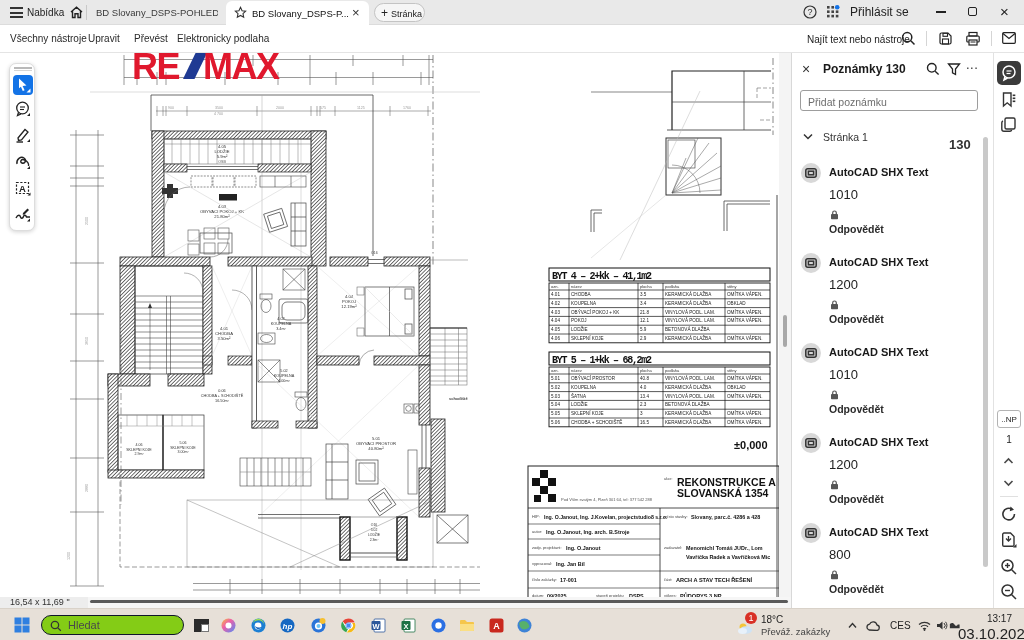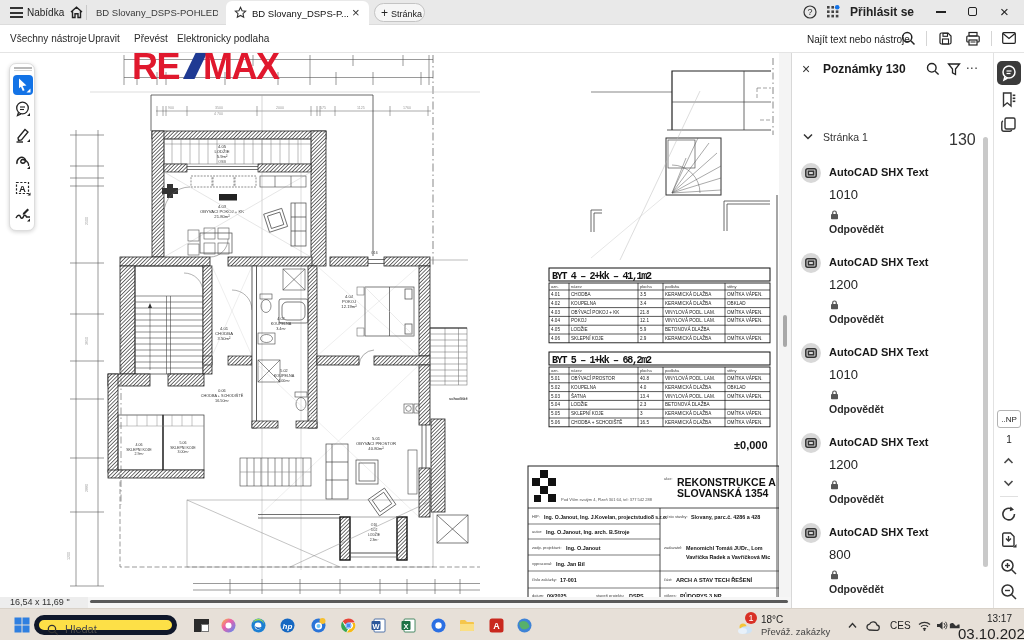--- a/index.html
+++ b/index.html
@@ -58,21 +58,21 @@
           <rect x="5.4" y="5.4" width="2.6" height="2.6"></rect>
           <rect x="9.8" y="5.4" width="2.6" height="2.6"></rect>
           <rect x="1" y="9.8" width="2.6" height="2.6"></rect>
           <rect x="5.4" y="9.8" width="2.6" height="2.6"></rect>
           <rect x="9.8" y="9.8" width="2.6" height="2.6"></rect>
         </g>
       <circle cx="11.2" cy="2.3" r="2.3" fill="#1473e6"></circle>
     </svg>
   </div>
 
-  <div class="abs" style="left:850px;top:5px;font-size:12px;font-weight:bold;color:#222;">Přihlásit se</div>
+  <div class="abs" style="left:850px;top:5px;font-size:12px;font-weight:normal;color:#222;">Přihlásit se</div>
 
   <div class="abs" style="left:936px;top:11px;width:10px;height:1.5px;background:#222;"></div>
 
   <div class="abs" style="left:968px;top:7px;width:9px;height:9px;border:1.3px solid #222;border-radius:2px;"></div>
 
   <div class="abs" style="left:1000px;top:3px;font-size:15px;color:#222;">×</div>
 </div>
 
 <div class="abs" style="left:0;top:25px;width:1024px;height:28px;background:#fff;border-bottom:1px solid #e4e4e4;">
 
@@ -885,28 +885,31 @@
       <circle cx="6.2" cy="6.2" r="4.6" fill="none" stroke="#222" stroke-width="1.5"></circle>
       <line x1="9.8" y1="9.8" x2="13.5" y2="13.5" stroke="#222" stroke-width="1.5"></line>
     </svg>
 
   <svg class="abs" style="left:155px;top:9px;" width="14" height="14" viewBox="0 0 14 14">
       <path d="M1.5 2 H12.5 L8.5 7 V12.5 L5.5 10.8 V7 Z" fill="none" stroke="#222" stroke-width="1.3"></path>
     </svg>
 
   <div class="abs" style="left:174px;top:4px;font-size:13px;color:#333;letter-spacing:0.5px;">...</div>
 
+  <div class="abs" style="left:8px;top:37px;width:178px;height:21px;border:1px solid #9d9d9d;border-radius:3px;background:#fff;">
+    <div class="abs" style="left:7px;top:4.5px;font-size:10.5px;color:#6e6e6e;">Přidat poznámku</div>
+  </div>
 
   <svg class="abs" style="left:11px;top:80px;" width="10" height="7" viewBox="0 0 10 7">
       <path d="M1 1.5 L5 5.5 L9 1.5" fill="none" stroke="#333" stroke-width="1.5"></path>
     </svg>
 
   <div class="abs" style="left:31px;top:78px;font-size:10.5px;font-weight:normal;color:#333;">Stránka 1</div>
 
-  <div class="abs" style="left:157px;top:78px;font-size:16px;font-weight:normal;color:#333;">130</div>
+  <div class="abs" style="left:157px;top:84px;font-size:13px;font-weight:bold;color:#333;">130</div>
 
   <div id="clist">
       <div class="abs" style="left:0;top:108px;width:190px;height:90px;">
         <div class="abs" style="left:9px;top:2px;width:20px;height:20px;background:#d8d8d8;border-radius:50%;"></div>
         <svg class="abs" style="left:13px;top:6px;" width="12" height="12" viewBox="0 0 12 12">
           <rect x="0.8" y="1.8" width="10.4" height="8.4" rx="2" fill="none" stroke="#333" stroke-width="1.5"></rect>
           <rect x="3.4" y="4.2" width="5.2" height="3.6" fill="none" stroke="#333" stroke-width="1.5"></rect>
         </svg>
         <div class="abs" style="left:37px;top:5px;font-size:11px;font-weight:bold;color:#1a1a1a;">AutoCAD SHX Text</div>
         <div class="abs" style="left:37px;top:26px;font-size:13px;color:#222;">1010</div>
@@ -1045,21 +1048,21 @@
 
   <svg class="abs" style="left:14px;top:8px;" width="16" height="16" viewBox="0 0 16 16">
       <g fill="#2f7fe0">
         <rect x="0.5" y="0.5" width="7" height="7"></rect>
         <rect x="8.5" y="0.5" width="7" height="7"></rect>
         <rect x="0.5" y="8.5" width="7" height="7"></rect>
         <rect x="8.5" y="8.5" width="7" height="7"></rect>
       </g>
     </svg>
 
-  <div class="abs" style="left:34px;top:6px;width:143px;height:20px;background:#fde047;border:5px solid #0f172a;border-radius:10px;">
+  <div class="abs" style="left:41px;top:6px;width:143px;height:20px;background:#84cc16;border:1px solid #0f172a;border-radius:10px;">
     <svg class="abs" style="left:8px;top:4px;" width="12" height="12" viewBox="0 0 15 15">
         <circle cx="6.2" cy="6.2" r="4.6" fill="none" stroke="#333" stroke-width="1.6"></circle>
         <line x1="9.8" y1="9.8" x2="13.5" y2="13.5" stroke="#333" stroke-width="1.6"></line>
       </svg>
     <div class="abs" style="left:26px;top:3px;font-size:11px;color:#4a4a4a;">Hledat</div>
   </div>
 
   <div class="abs" style="left:194px;top:10px;width:15px;height:13px;background:#2b2b2b;">
     <div class="abs" style="left:7px;top:5px;width:8px;height:8px;background:#fff;border:1px solid #777;"></div>
   </div>

